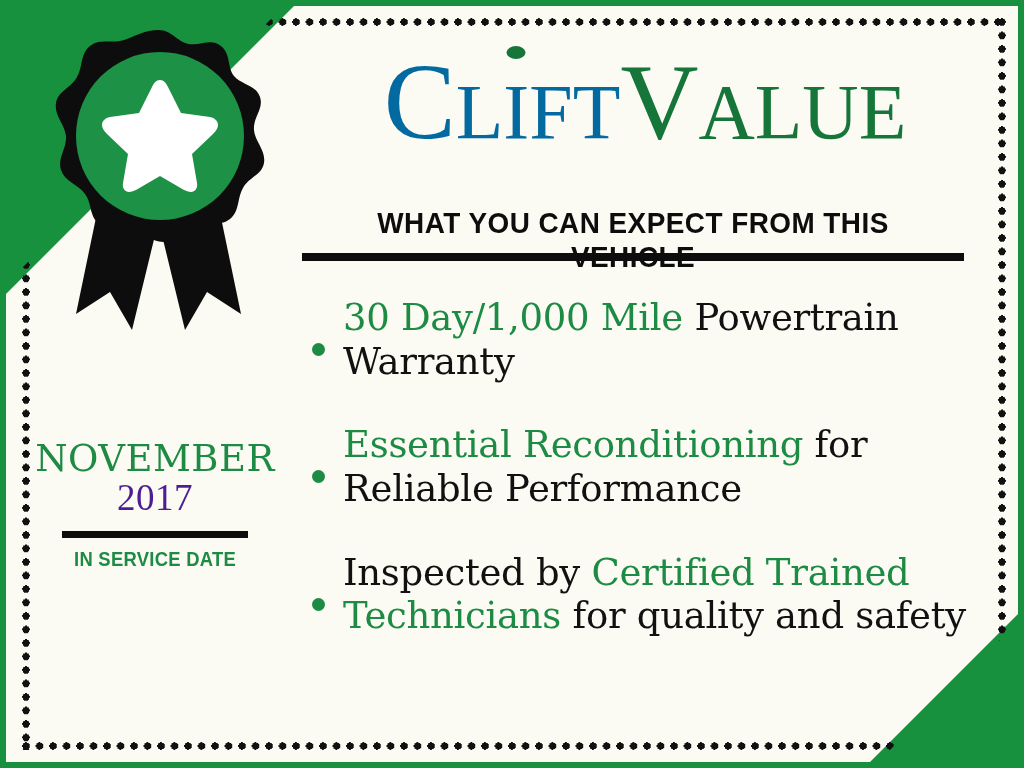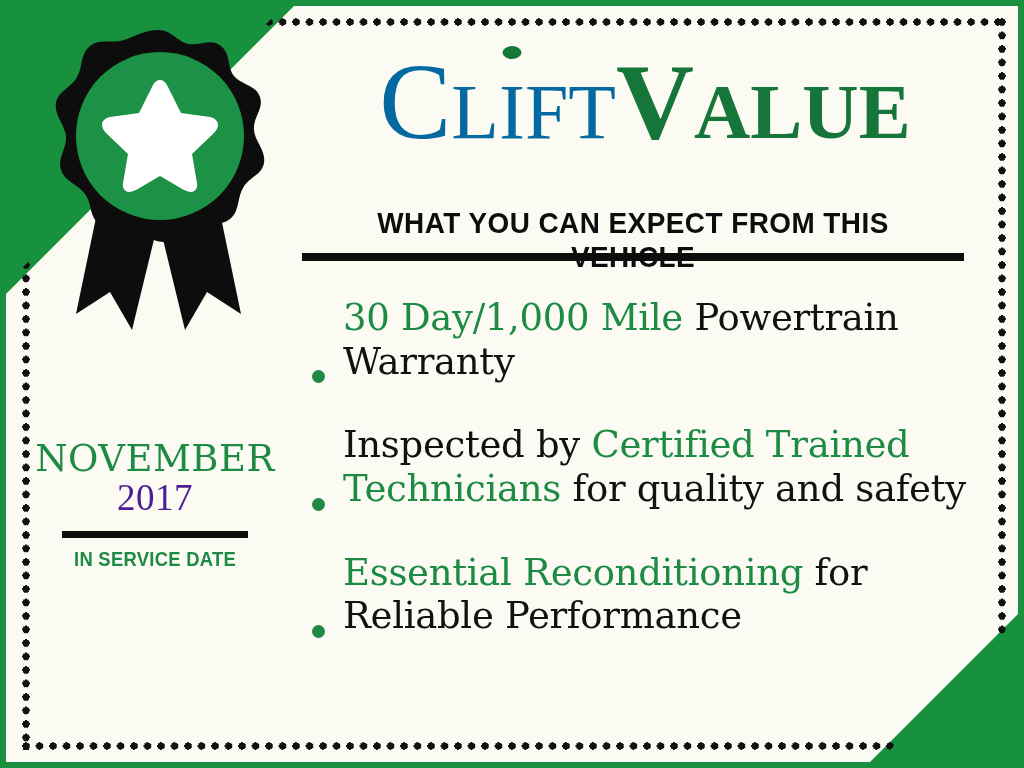--- a/index.html
+++ b/index.html
@@ -119,21 +119,21 @@
     font-size: 108px;
     letter-spacing: 0px;
   }
   .logo-cap {
     font-size: 108px;
   }
   .logo-sc {
     font-size: 78px;
   }
   .black { color: #0369a1; }
-  .logo-green { color: #16763a; font-weight: bold; }
+  .logo-green { color: #16763a; }
 
   .i-wrap {
     position: relative;
     display: inline-block;
   }
   .i-dot {
     position: absolute;
     left: 50%;
     top: -2px;
     transform: translateX(-50%);
@@ -167,21 +167,21 @@
 
   
   .bullets {
     position: absolute;
     left: 312px; top: 296px;
     width: 660px;
     z-index: 7;
   }
   .bullet-item {
     display: flex;
-    align-items: flex-end;
+    align-items: center;
     margin-bottom: 40px;
   }
   .bullet-dot {
     flex: 0 0 auto;
     width: 13px; height: 13px;
     border-radius: 50%;
     background: #1d8b44;
     margin-top: 20px;
     margin-right: 18px;
   }
@@ -320,21 +320,21 @@
     <div class="service-label">IN SERVICE DATE</div>
   </div>
 
   <div class="bullets" id="bullet-list">
       <div class="bullet-item">
         <span class="bullet-dot"></span>
         <div class="bullet-text"><span class="g">30 Day/1,000 Mile</span><span class="k"> </span><span class="k">Powertrain Warranty</span></div>
       </div>
       <div class="bullet-item">
         <span class="bullet-dot"></span>
-        <div class="bullet-text"><span class="k">Inspected by </span><span class="g">Certified Trained Technicians</span><span class="k"> for quality and safety</span></div>
+        <div class="bullet-text"><span class="g">Essential Reconditioning</span><span class="k"> for Reliable Performance</span></div>
       </div>
       <div class="bullet-item">
         <span class="bullet-dot"></span>
-        <div class="bullet-text"><span class="g">Essential Reconditioning</span><span class="k"> for Reliable Performance</span></div>
+        <div class="bullet-text"><span class="k">Inspected by </span><span class="g">Certified Trained Technicians</span><span class="k"> for quality and safety</span></div>
       </div>
     </div>
 
 </div>
 
 </body></html>

